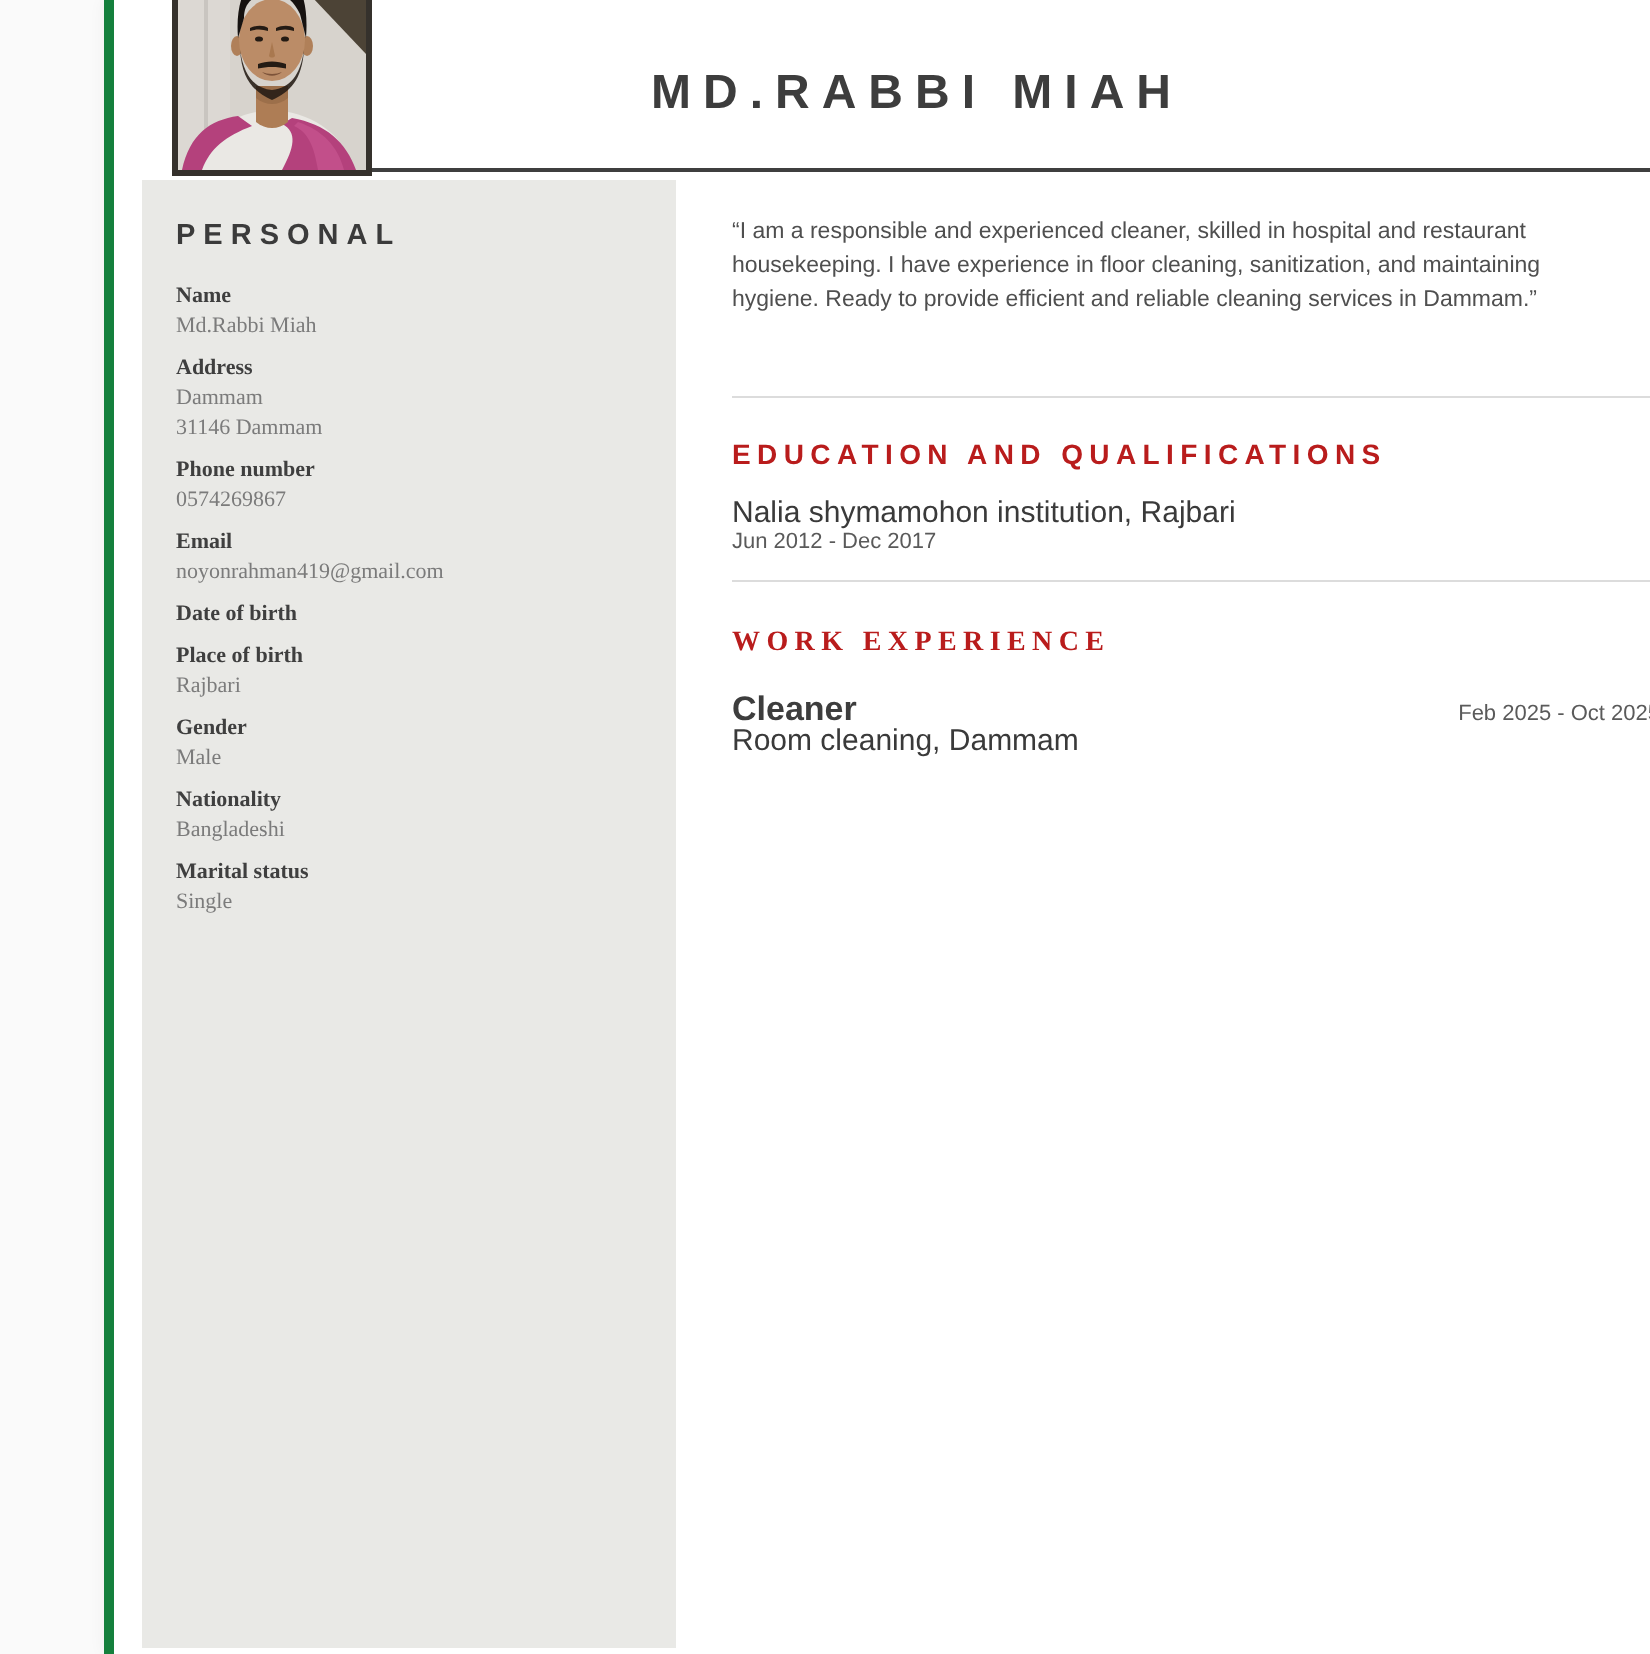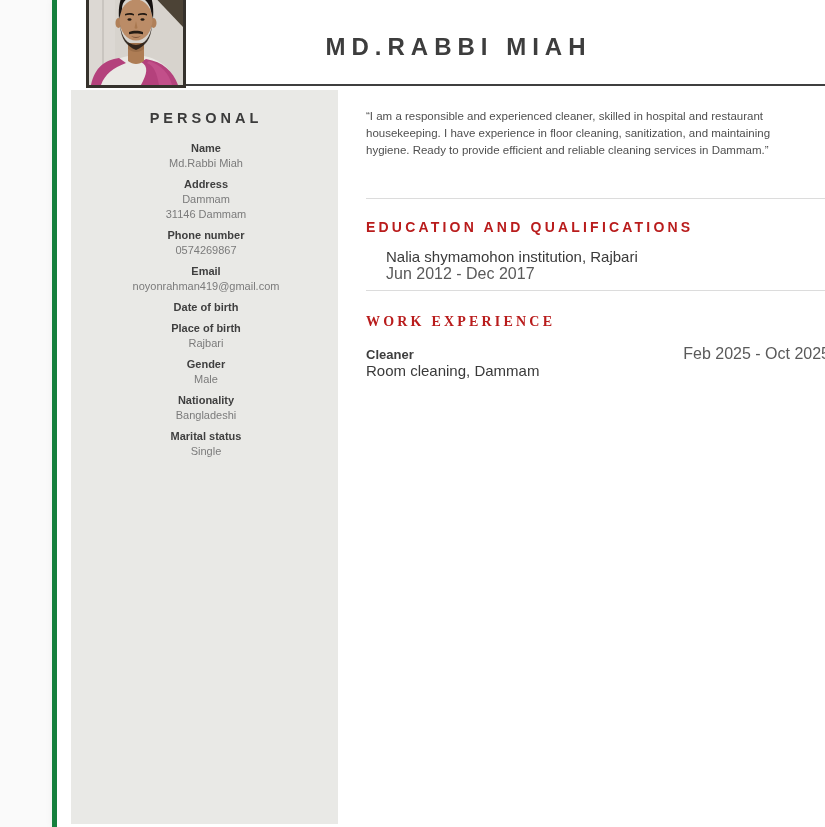--- a/index.html
+++ b/index.html
@@ -28,27 +28,27 @@
     color:#3d3d3d; white-space:nowrap;
   }
   .photo-frame {
     position:absolute; left:29px; top:-30px; width:100px; height:118px;
     border:3px solid #35312c; background:#d8d4cf; z-index:3; overflow:hidden;
   }
   .photo-frame svg { display:block; width:100%; height:100%; }
   
   .sidebar {
     position:absolute; left:14px; top:90px; width:267px; height:734px;
-    background:#e9e9e6; padding:20px 14px 0 17px;text-align:center;
+    background:#e9e9e6; padding:20px 14px 0 17px;
   }
   .sidebar-heading {
     font-size:14.5px; font-weight:bold; letter-spacing:4px;
     color:#3b3b3b; margin-bottom:14px;
   }
-  .field { margin-bottom:5px; }
+  .field { margin-bottom:5px;font-family:Liberation Serif, serif; }
   .field-label { font-size:11px; font-weight:bold; color:#3f3f3f; line-height:16px; }
   .field-value { font-size:11px; color:#7b7b7b; line-height:15px; white-space:pre-line; }
   
   .main { position:absolute; left:309px; top:0; width:464px; height:827px; }
   .quote {
     position:absolute; top:108px; left:0;
     font-size:11.5px; line-height:17px; color:#4f4f4f; white-space:nowrap;
   }
   .divider { position:absolute; left:0; width:464px; border-top:1px solid #dcdcdc; }
   .divider-1 { top:198px; }
@@ -57,22 +57,22 @@
     position:absolute; left:0;
     font-size:14px; font-weight:bold; letter-spacing:3.2px; color:#b91c1c;
     white-space:nowrap;
   }
   .edu-heading { top:219px; }
   .work-heading { top:314px;font-family:Liberation Serif, serif; }
   .row { position:absolute; left:0; width:464px; display:flex; justify-content:space-between; align-items:baseline; }
   .edu-row { top:248px;flex-direction:column; }
   .work-row { top:345px; }
   .entry-title { font-size:15px; color:#3a3a3a; white-space:nowrap; }
-  .entry-dates { font-size:16px; color:#5a5a5a; white-space:nowrap;margin-left:20px; }
-  .role { font-size:13px; font-weight:bold; color:#3d3d3d; white-space:nowrap; }
+  .entry-dates { font-size:11px; color:#5a5a5a; white-space:nowrap; }
+  .role { font-size:17px; font-weight:bold; color:#3d3d3d; white-space:nowrap; }
   .work-desc { position:absolute; left:0; top:362px; font-size:15px; color:#3a3a3a; white-space:nowrap;text-align:right; }
 </style>
 </head>
 <body>
 
 <div class="page">
 
   <div class="header-box">
     <div class="doc-title">MD.RABBI MIAH</div>
   </div>

